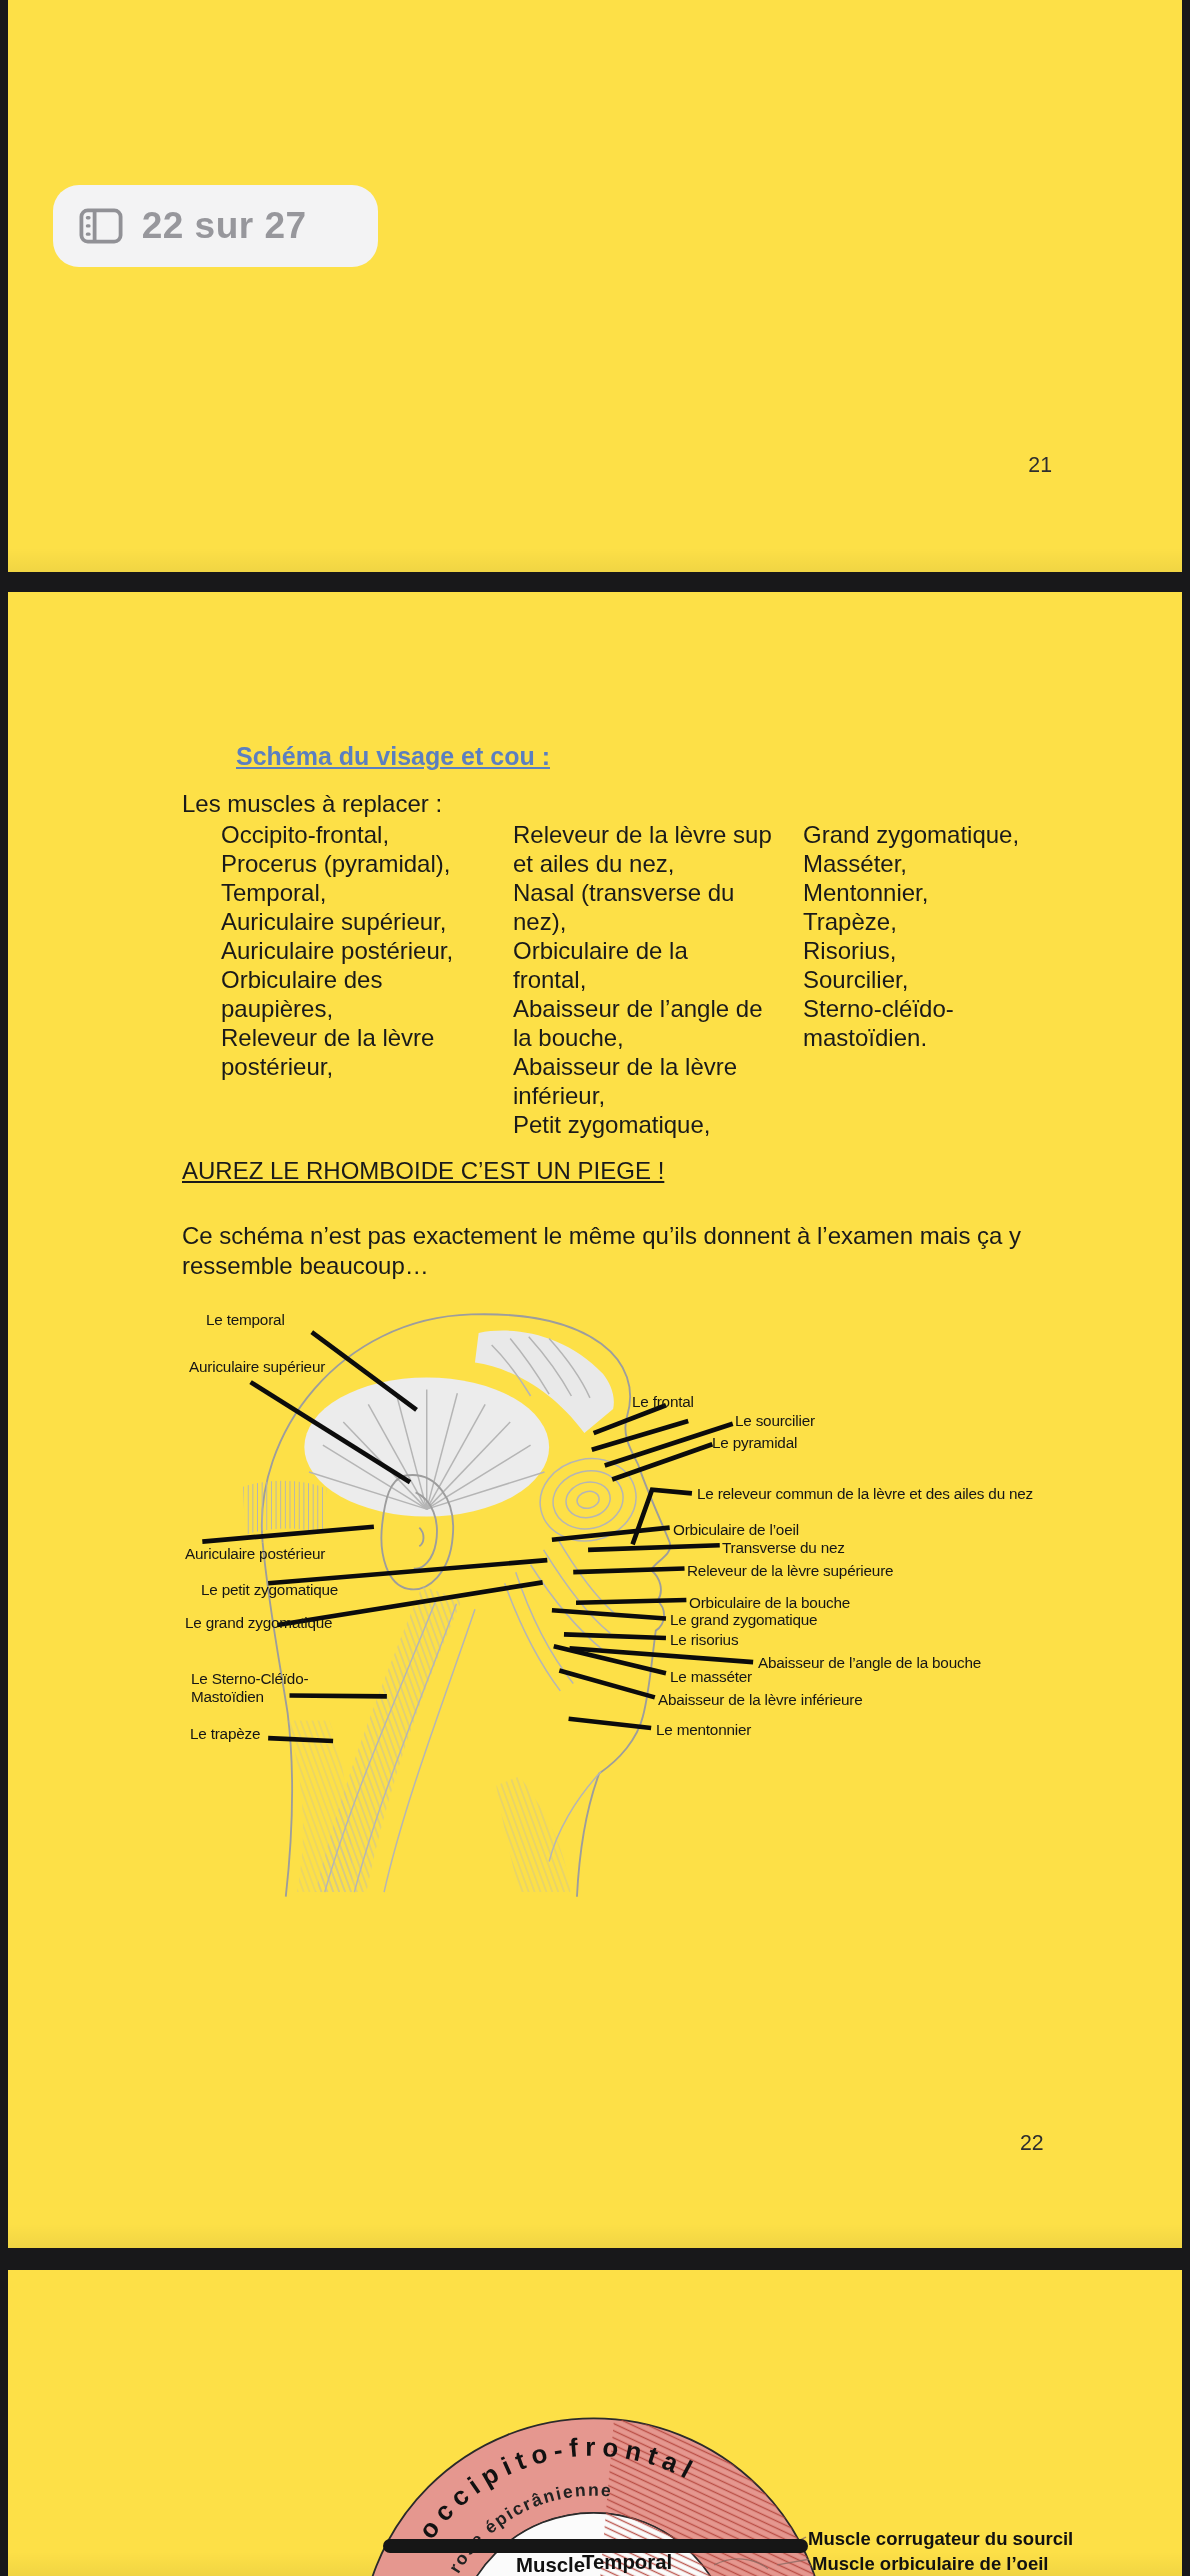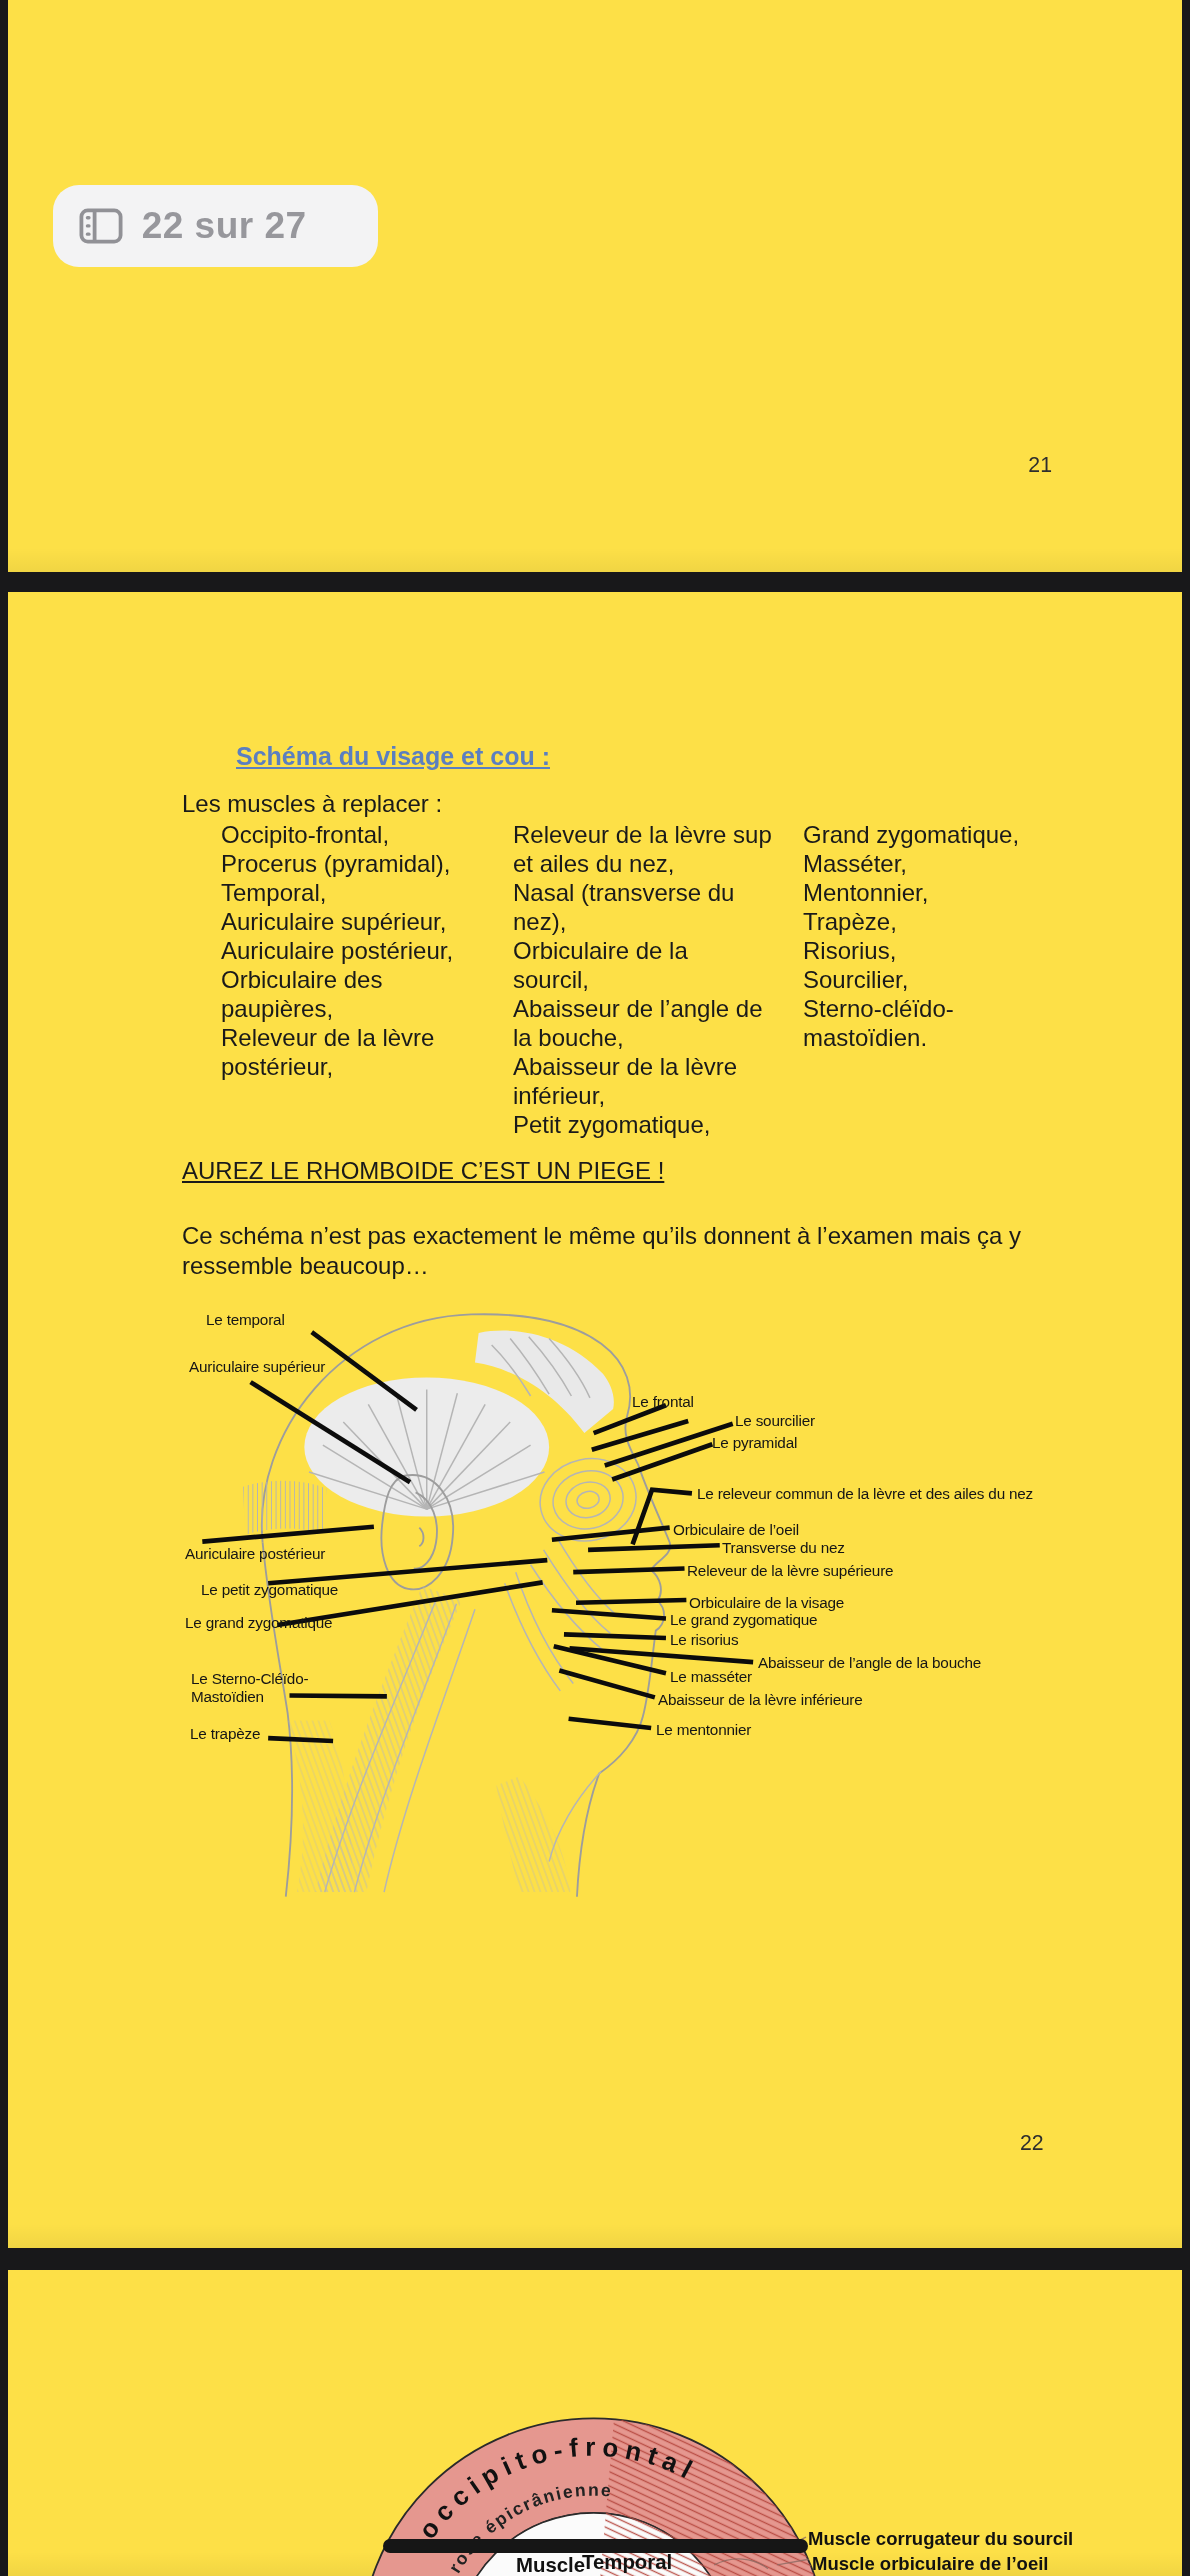--- a/index.html
+++ b/index.html
@@ -94,21 +94,21 @@
       <div class="mline">Releveur de la lèvre</div>
       <div class="mline">postérieur,</div>
     </div>
   <div class="muscle-col col-1">
 
   <div class="mline">Releveur de la lèvre sup</div>
       <div class="mline">et ailes du nez,</div>
       <div class="mline">Nasal (transverse du</div>
       <div class="mline">nez),</div>
       <div class="mline">Orbiculaire de la</div>
-      <div class="mline">sourcil,</div>
+      <div class="mline">frontal,</div>
       <div class="mline">Abaisseur de l’angle de</div>
       <div class="mline">la bouche,</div>
       <div class="mline">Abaisseur de la lèvre</div>
       <div class="mline">inférieur,</div>
       <div class="mline">Petit zygomatique,</div>
     </div>
   <div class="muscle-col col-2">
 
   <div class="mline">Grand zygomatique,</div>
       <div class="mline">Masséter,</div>
@@ -239,21 +239,21 @@
         <div class="dlabel" style="position: absolute; left: 191px; top: 376px;">Le Sterno-Cléïdo-</div>
         <div class="dlabel" style="position: absolute; left: 191px; top: 394px;">Mastoïdien</div>
         <div class="dlabel" style="position: absolute; left: 190px; top: 431px;">Le trapèze</div>
         <div class="dlabel" style="position: absolute; left: 632px; top: 99px;">Le frontal</div>
         <div class="dlabel" style="position: absolute; left: 735px; top: 118px;">Le sourcilier</div>
         <div class="dlabel" style="position: absolute; left: 712px; top: 140px;">Le pyramidal</div>
         <div class="dlabel" style="position: absolute; left: 697px; top: 191px;">Le releveur commun de la lèvre et des ailes du nez</div>
         <div class="dlabel" style="position: absolute; left: 673px; top: 227px;">Orbiculaire de l’oeil</div>
         <div class="dlabel" style="position: absolute; left: 722px; top: 245px;">Transverse du nez</div>
         <div class="dlabel" style="position: absolute; left: 687px; top: 268px;">Releveur de la lèvre supérieure</div>
-        <div class="dlabel" style="position: absolute; left: 689px; top: 300px;">Orbiculaire de la visage</div>
+        <div class="dlabel" style="position: absolute; left: 689px; top: 300px;">Orbiculaire de la bouche</div>
         <div class="dlabel" style="position: absolute; left: 670px; top: 317px;">Le grand zygomatique</div>
         <div class="dlabel" style="position: absolute; left: 670px; top: 337px;">Le risorius</div>
         <div class="dlabel" style="position: absolute; left: 758px; top: 360px;">Abaisseur de l’angle de la bouche</div>
         <div class="dlabel" style="position: absolute; left: 670px; top: 374px;">Le masséter</div>
         <div class="dlabel" style="position: absolute; left: 658px; top: 397px;">Abaisseur de la lèvre inférieure</div>
         <div class="dlabel" style="position: absolute; left: 656px; top: 427px;">Le mentonnier</div>
       </div>
   </div>
 
   <div class="pagenum pagenum-22">22</div>

